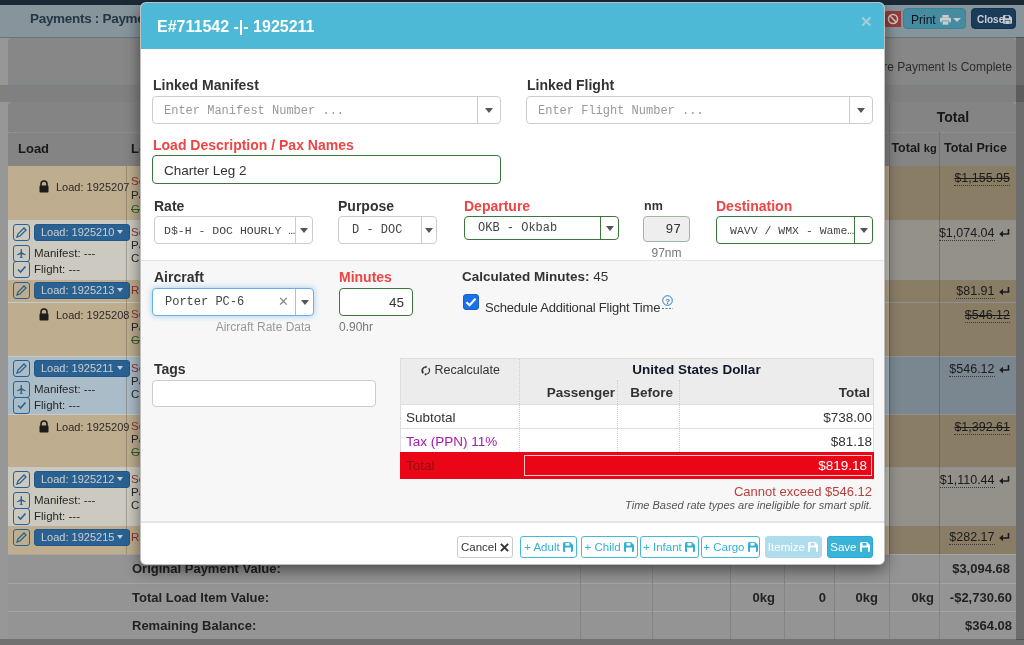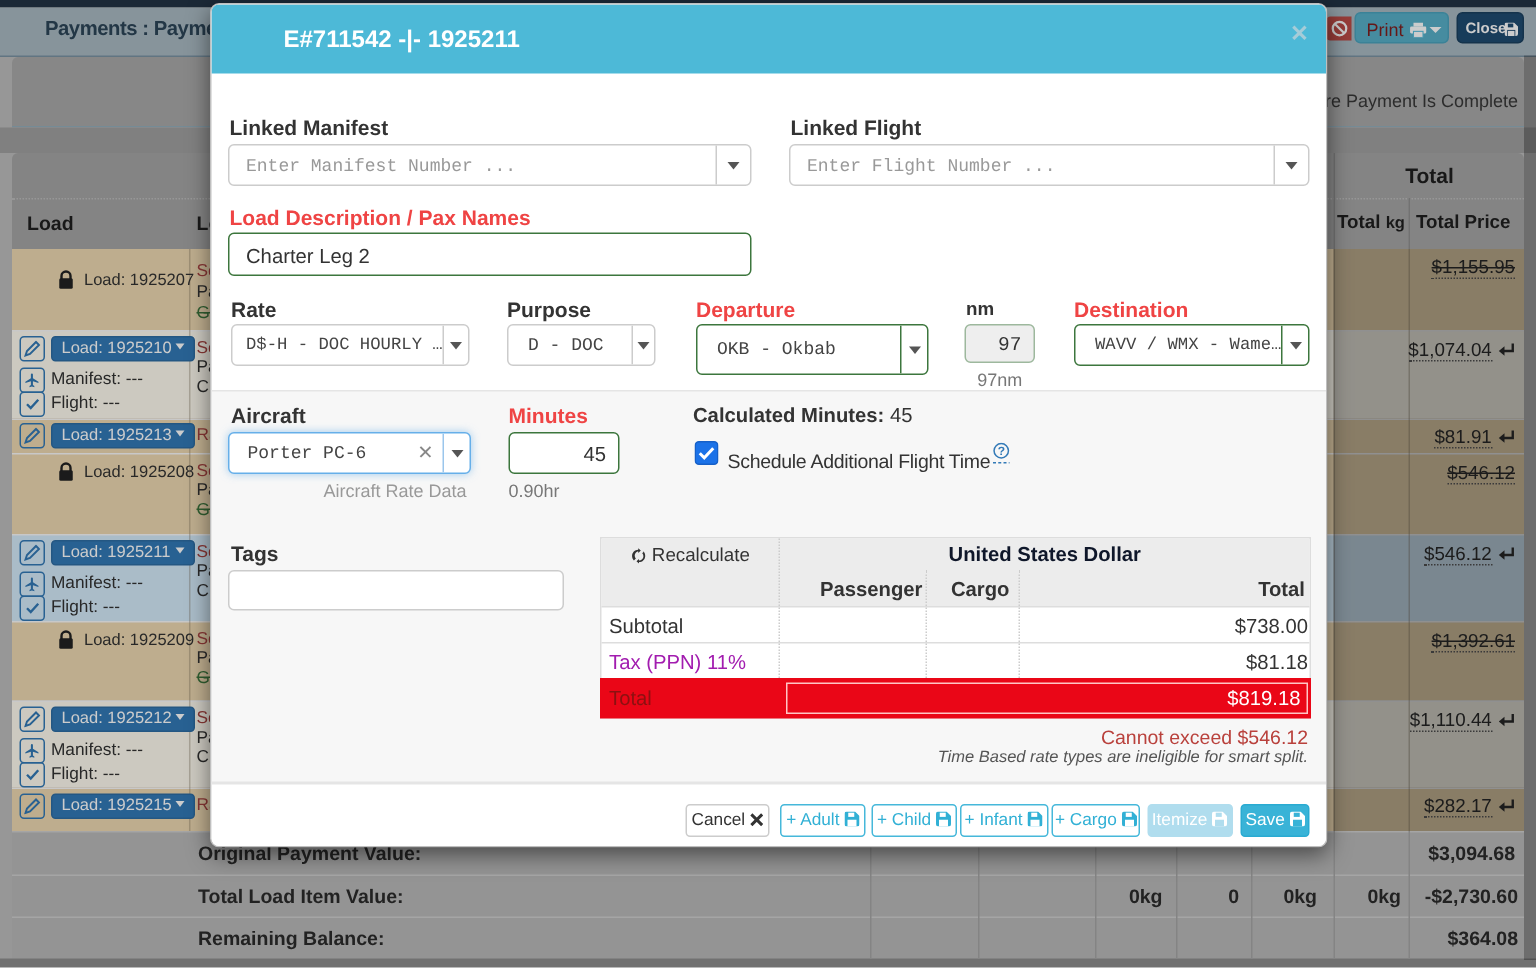--- a/index.html
+++ b/index.html
@@ -46,21 +46,21 @@
   <div class="abs" style="left:0;top:5px;width:1024px;height:32px;background:#a9b9c2;border-bottom:1px solid #7a93a3;"></div>
   <div class="abs" style="left:30px;top:11px;font-size:13.5px;letter-spacing:-0.3px;font-weight:bold;color:#2c4558;">Payments : Payment 711542 Details</div>
 
   <div class="abs" style="left:884px;top:11px;width:17px;height:16px;background:#bc4b47;border-radius:3px 0 0 3px;">
     <svg width="12" height="12" style="position:absolute;left:3px;top:2px" viewBox="0 0 12 12">
         <circle cx="6" cy="6" r="4.5" fill="none" stroke="#fff" stroke-width="1.5"></circle>
         <line x1="2.8" y1="2.8" x2="9.2" y2="9.2" stroke="#fff" stroke-width="1.5"></line>
       </svg>
   </div>
   <div class="abs" style="left:903px;top:8px;width:63px;height:21px;background:#58afc8;border:1px solid #4aa3bd;border-radius:4px;box-sizing:border-box;">
-    <span style="position:absolute;left:7px;top:4px;color:#7f1d1d;font-size:12px;">Print</span>
+    <span style="position:absolute;left:7px;top:4px;color:#0f172a;font-size:12px;">Print</span>
     <svg width="11" height="10" viewBox="0 0 12 11" style="position:absolute;left:36px;top:5.5px;">
         <rect x="2.5" y="0" width="7" height="3" fill="#fff"></rect>
         <rect x="0" y="3" width="12" height="5" rx="1" fill="#fff"></rect>
         <rect x="2.5" y="6.5" width="7" height="4.5" fill="#fff" stroke="#5bc0de" stroke-width="0.8"></rect>
       </svg>
     <span style="position:absolute;right:4px;top:9px;width:0;height:0;border-left:4px solid transparent;border-right:4px solid transparent;border-top:4px solid #fff;"></span>
   </div>
   <div class="abs" style="left:971px;top:8px;width:45px;height:21px;background:#1f4b71;border:1px solid #1a405f;border-radius:4px;box-sizing:border-box;">
     <span style="position:absolute;left:5px;top:5px;color:#fff;font-size:10px;font-weight:bold;">Close</span>
     <svg width="9" height="9" viewBox="0 0 10 10" style="position:absolute;right:3px;top:5.5px;">
@@ -273,21 +273,21 @@
     <div class="vline" style="left:889px;top:554px;height:85px;background:#a6a6a6;"></div>
     <div class="vline" style="left:939px;top:554px;height:85px;background:#a6a6a6;"></div>
   </div>
 </div>
 <div class="abs" style="left:889px;top:166px;width:127px;height:388px;background:rgba(0,0,0,0.28);z-index:3;"></div>
 <div class="abs" style="left:1016px;top:37px;width:8px;height:603px;background:rgba(0,0,0,0.28);z-index:3;"></div>
 <div id="backdrop"></div>
 <div id="modal">
 
   <div class="abs" style="left:0;top:0;width:744px;height:46px;background:#4db9d7;"></div>
-  <div class="abs" style="left:16px;top:15px;font-size:16px;font-weight:bold;color:#fff;margin-left:32px;">E#711542 -|- 1925211</div>
+  <div class="abs" style="left:16px;top:15px;font-size:16px;font-weight:bold;color:#fff;">E#711542 -|- 1925211</div>
   <div class="abs" style="left:719px;top:10px;font-size:15px;font-weight:bold;color:#a5ccd8;">✕</div>
 
   <div class="lbl" style="left:12px;top:74px;">Linked Manifest</div>
   <div class="lbl" style="left:386px;top:74px;">Linked Flight</div>
   <div class="inp" style="left:11px;top:93px;width:349px;height:28px;">
     <span class="mono" style="position:absolute;left:11px;top:7px;font-size:12px;color:#999;">Enter Manifest Number ...</span>
     <span class="caret" style="width:22px;"></span>
   </div>
   <div class="inp" style="left:385px;top:93px;width:347px;height:28px;">
     <span class="mono" style="position:absolute;left:11px;top:7px;font-size:12px;color:#999;">Enter Flight Number ...</span>
@@ -306,21 +306,21 @@
   <div class="lbl green" style="left:575px;top:195px;">Destination</div>
 
   <div class="sel" style="left:13px;top:213px;width:159px;height:28px;">
     <span class="txt" style="left:9px;font-size:11.5px;">D$-H - DOC HOURLY …</span>
       <span class="caret" style="width:16px;"></span>
   </div>
   <div class="sel" style="left:197px;top:213px;width:99px;height:28px;">
     <span class="txt" style="left:13px;">D - DOC</span>
       <span class="caret" style="width:14px;"></span>
   </div>
-  <div class="sel gsel" style="left:323px;top:213px;width:155px;height:34px;">
+  <div class="sel gsel" style="left:323px;top:213px;width:155px;height:24px;">
     <span class="txt" style="left:13px;">OKB - Okbab</span>
       <span class="caret" style="width:17px;"></span>
   </div>
   <div class="inp" style="left:502px;top:213px;width:47px;height:26px;background:#eee;border-color:#9db89d;">
     <span class="mono" style="position:absolute;right:8px;top:5px;font-size:13px;color:#333;">97</span>
   </div>
   <div class="small-gray" style="left:502px;top:243px;width:47px;text-align:center;color:#777;">97nm</div>
   <div class="sel gsel" style="left:575px;top:213px;width:157px;height:28px;">
     <span class="txt" style="left:13px;font-size:11.5px;">WAVV / WMX - Wame…</span>
       <span class="caret" style="width:17px;"></span>
@@ -363,21 +363,21 @@
     <div class="abs" style="left:260px;top:356px;width:472px;height:21px;background:#ececec;"></div>
     <div class="abs" style="left:260px;top:360px;width:118px;text-align:center;font-size:12.5px;color:#333;">
       <svg width="11" height="11" viewBox="0 0 512 512" style="vertical-align:-1.5px">
           <path fill="#333" d="M440 116l-60 60c23 24 36 56 36 92 0 75-61 136-136 136v-48l-80 72 80 72v-48c106 0 192-86 192-192 0-55-22-104-58-140zM256 120v48l80-72-80-72v48C150 72 64 158 64 264c0 55 22 104 58 140l60-60c-23-24-36-56-36-92 0-75 61-136 136-136z"></path>
         </svg>
       Recalculate</div>
     <div class="abs" style="left:378px;top:359px;width:355px;text-align:center;font-size:13.5px;font-weight:bold;color:#0f172a;">United States Dollar</div>
 
     <div class="abs" style="left:260px;top:377px;width:472px;height:24px;background:#ececec;"></div>
     <div class="abs" style="left:374px;top:382px;width:100px;text-align:right;font-size:13.5px;font-weight:bold;color:#333;">Passenger</div>
-    <div class="abs" style="left:432px;top:382px;width:100px;text-align:right;font-size:13.5px;font-weight:bold;color:#333;">Cargo</div>
+    <div class="abs" style="left:432px;top:382px;width:100px;text-align:right;font-size:13.5px;font-weight:bold;color:#333;">Before</div>
     <div class="abs" style="left:629px;top:382px;width:100px;text-align:right;font-size:13.5px;font-weight:bold;color:#333;">Total</div>
 
     <div class="abs" style="left:260px;top:401px;width:472px;height:1px;background:#ddd;"></div>
     <div class="abs" style="left:265px;top:407px;font-size:13.5px;color:#333;">Subtotal</div>
     <div class="abs" style="left:631px;top:407px;width:100px;text-align:right;font-size:13.5px;color:#333;">$738.00</div>
     <div class="abs" style="left:260px;top:425px;width:472px;height:1px;background:#ddd;"></div>
     <div class="abs" style="left:265px;top:431px;font-size:13.5px;color:#a21caf;">Tax (PPN) 11%</div>
     <div class="abs" style="left:631px;top:431px;width:100px;text-align:right;font-size:13.5px;color:#333;">$81.18</div>
 
     <div class="abs" style="left:378px;top:356px;width:1px;height:93px;border-left:1px dotted #ccc;"></div>

